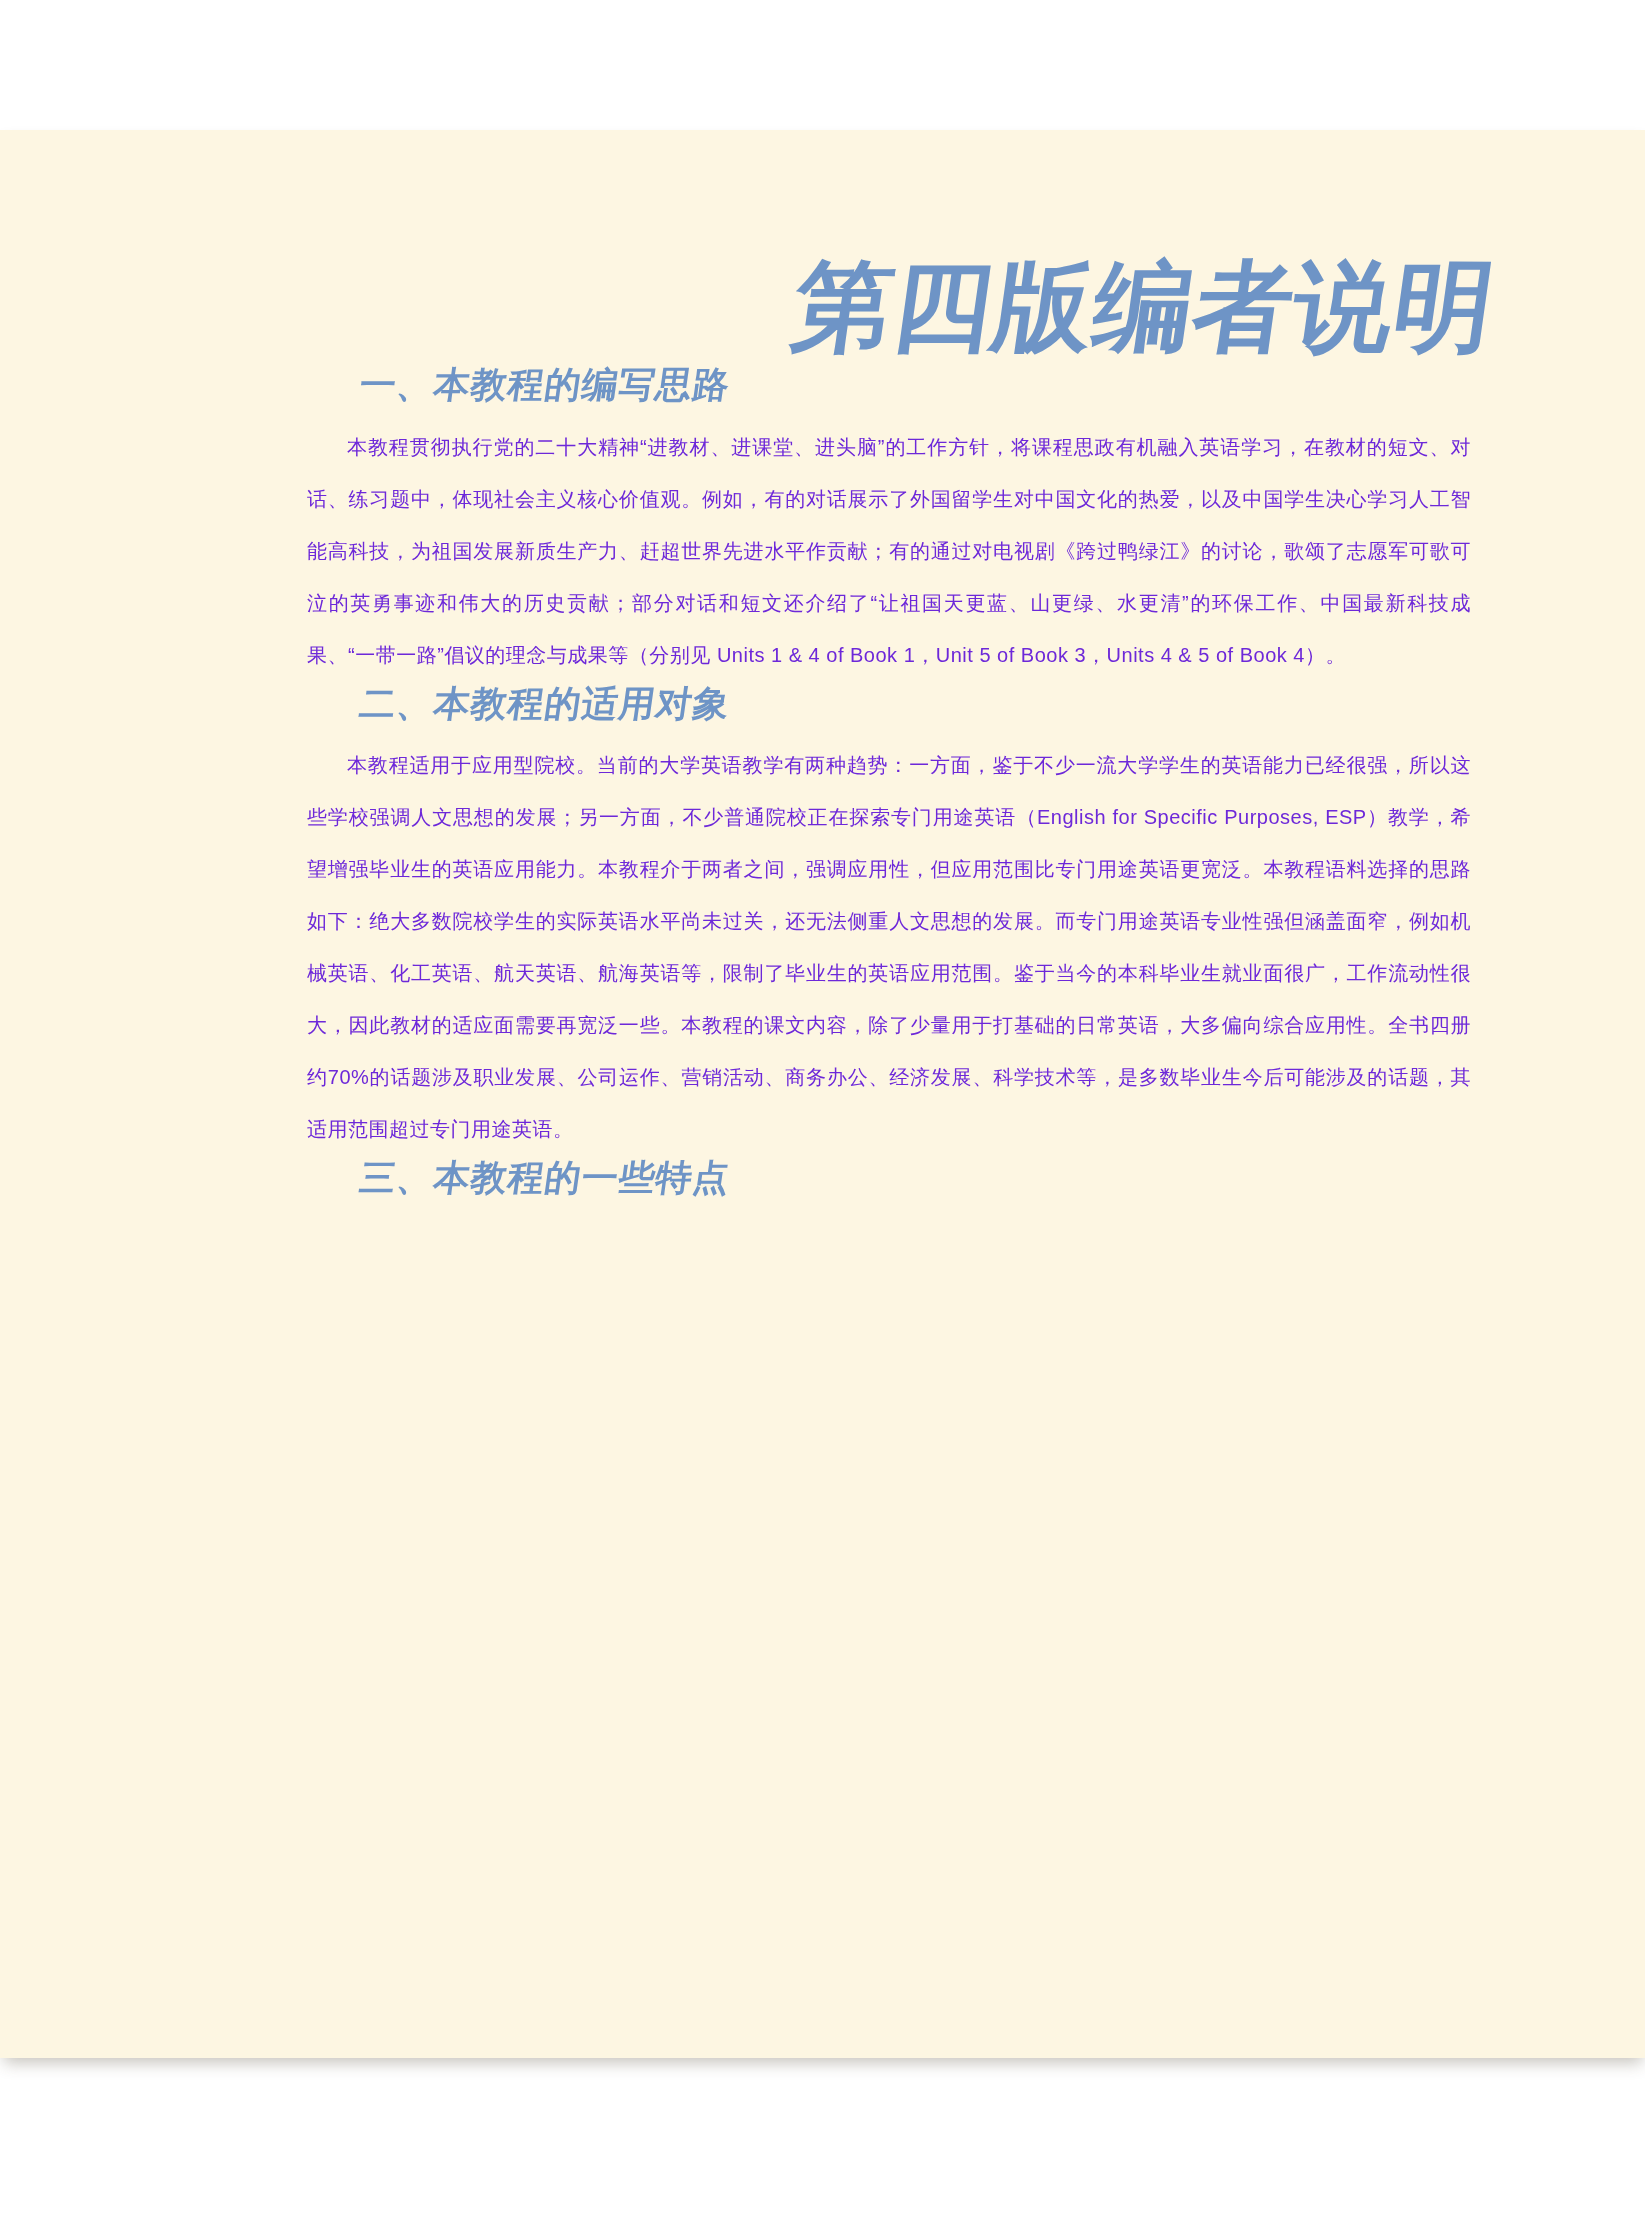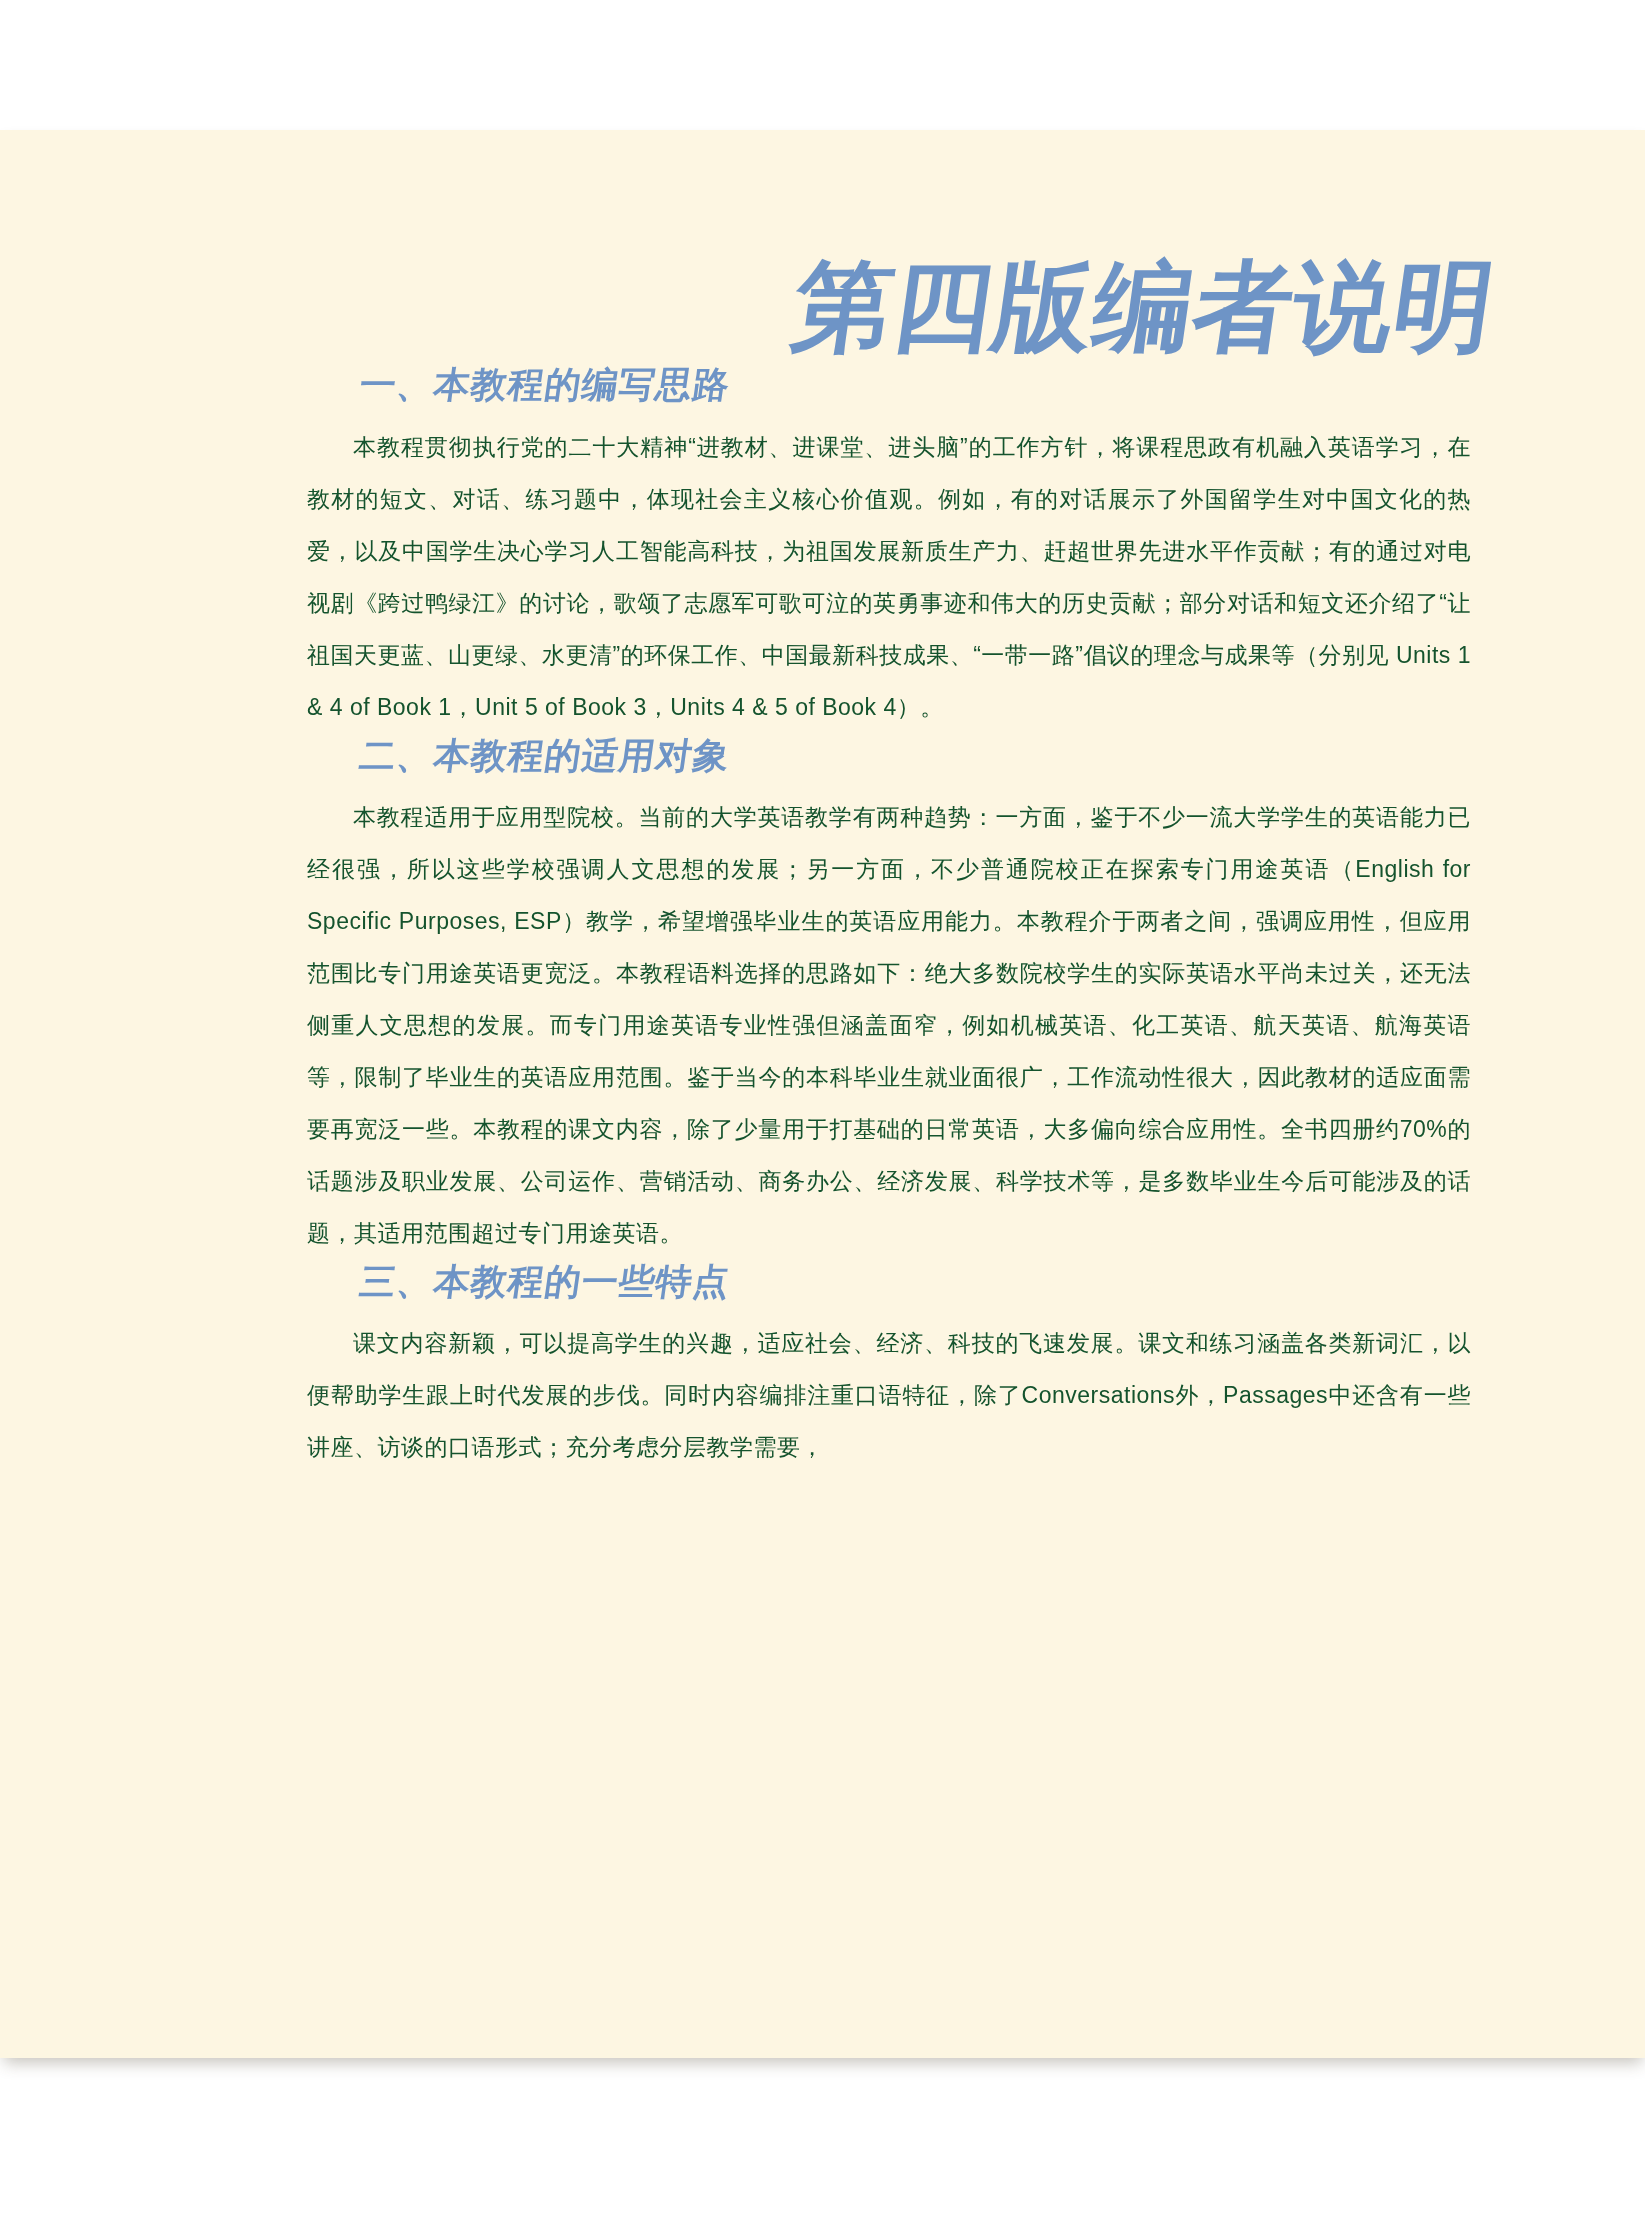--- a/index.html
+++ b/index.html
@@ -49,23 +49,23 @@
     color: #6E94C6;
     transform: skewX(-8deg);
     transform-origin: left center;
     letter-spacing: 1px;
   }
   .mt-h1 { margin-top: 232px; }
   .mt-h2 { margin-top: 43px; }
   .mt-h3 { margin-top: 53px; }
   p.body-para {
     margin: 13px 0 0 0;
-    font-size: 23px;
+    font-size: 20px;
     line-height: 52px;
-    color: #14532d;
+    color: #6d28d9;
     text-align: justify;
     text-indent: 2em;
     letter-spacing: 0.5px;
     font-weight: 400;
   }
   p.first-after-heading { margin-top: 13.6px; }
 </style>
 </head>
 <body>
 
@@ -75,18 +75,17 @@
 
       <div class="doc-title">第四版编者说明</div>
 
       <h2 class="sec-heading mt-h1">一、本教程的编写思路</h2>
       <p class="body-para first-after-heading">本教程贯彻执行党的二十大精神“进教材、进课堂、进头脑”的工作方针，将课程思政有机融入英语学习，在教材的短文、对话、练习题中，体现社会主义核心价值观。例如，有的对话展示了外国留学生对中国文化的热爱，以及中国学生决心学习人工智能高科技，为祖国发展新质生产力、赶超世界先进水平作贡献；有的通过对电视剧《跨过鸭绿江》的讨论，歌颂了志愿军可歌可泣的英勇事迹和伟大的历史贡献；部分对话和短文还介绍了“让祖国天更蓝、山更绿、水更清”的环保工作、中国最新科技成果、“一带一路”倡议的理念与成果等（分别见 Units 1 &amp; 4 of Book 1，Unit 5 of Book 3，Units 4 &amp; 5 of Book 4）。</p>
 
       <h2 class="sec-heading mt-h2">二、本教程的适用对象</h2>
       <p class="body-para first-after-heading">本教程适用于应用型院校。当前的大学英语教学有两种趋势：一方面，鉴于不少一流大学学生的英语能力已经很强，所以这些学校强调人文思想的发展；另一方面，不少普通院校正在探索专门用途英语（English for Specific Purposes, ESP）教学，希望增强毕业生的英语应用能力。本教程介于两者之间，强调应用性，但应用范围比专门用途英语更宽泛。本教程语料选择的思路如下：绝大多数院校学生的实际英语水平尚未过关，还无法侧重人文思想的发展。而专门用途英语专业性强但涵盖面窄，例如机械英语、化工英语、航天英语、航海英语等，限制了毕业生的英语应用范围。鉴于当今的本科毕业生就业面很广，工作流动性很大，因此教材的适应面需要再宽泛一些。本教程的课文内容，除了少量用于打基础的日常英语，大多偏向综合应用性。全书四册约70%的话题涉及职业发展、公司运作、营销活动、商务办公、经济发展、科学技术等，是多数毕业生今后可能涉及的话题，其适用范围超过专门用途英语。</p>
 
       <h2 class="sec-heading mt-h3">三、本教程的一些特点</h2>
-      <p class="body-para">课文内容新颖，可以提高学生的兴趣，适应社会、经济、科技的飞速发展。课文和练习涵盖各类新词汇，以便帮助学生跟上时代发展的步伐。同时内容编排注重口语特征，除了Conversations外，Passages中还含有一些讲座、访谈的口语形式；充分考虑分层教学需要，</p>
 
     </div>
   </div>
 </div>
 
 
 </body></html>

